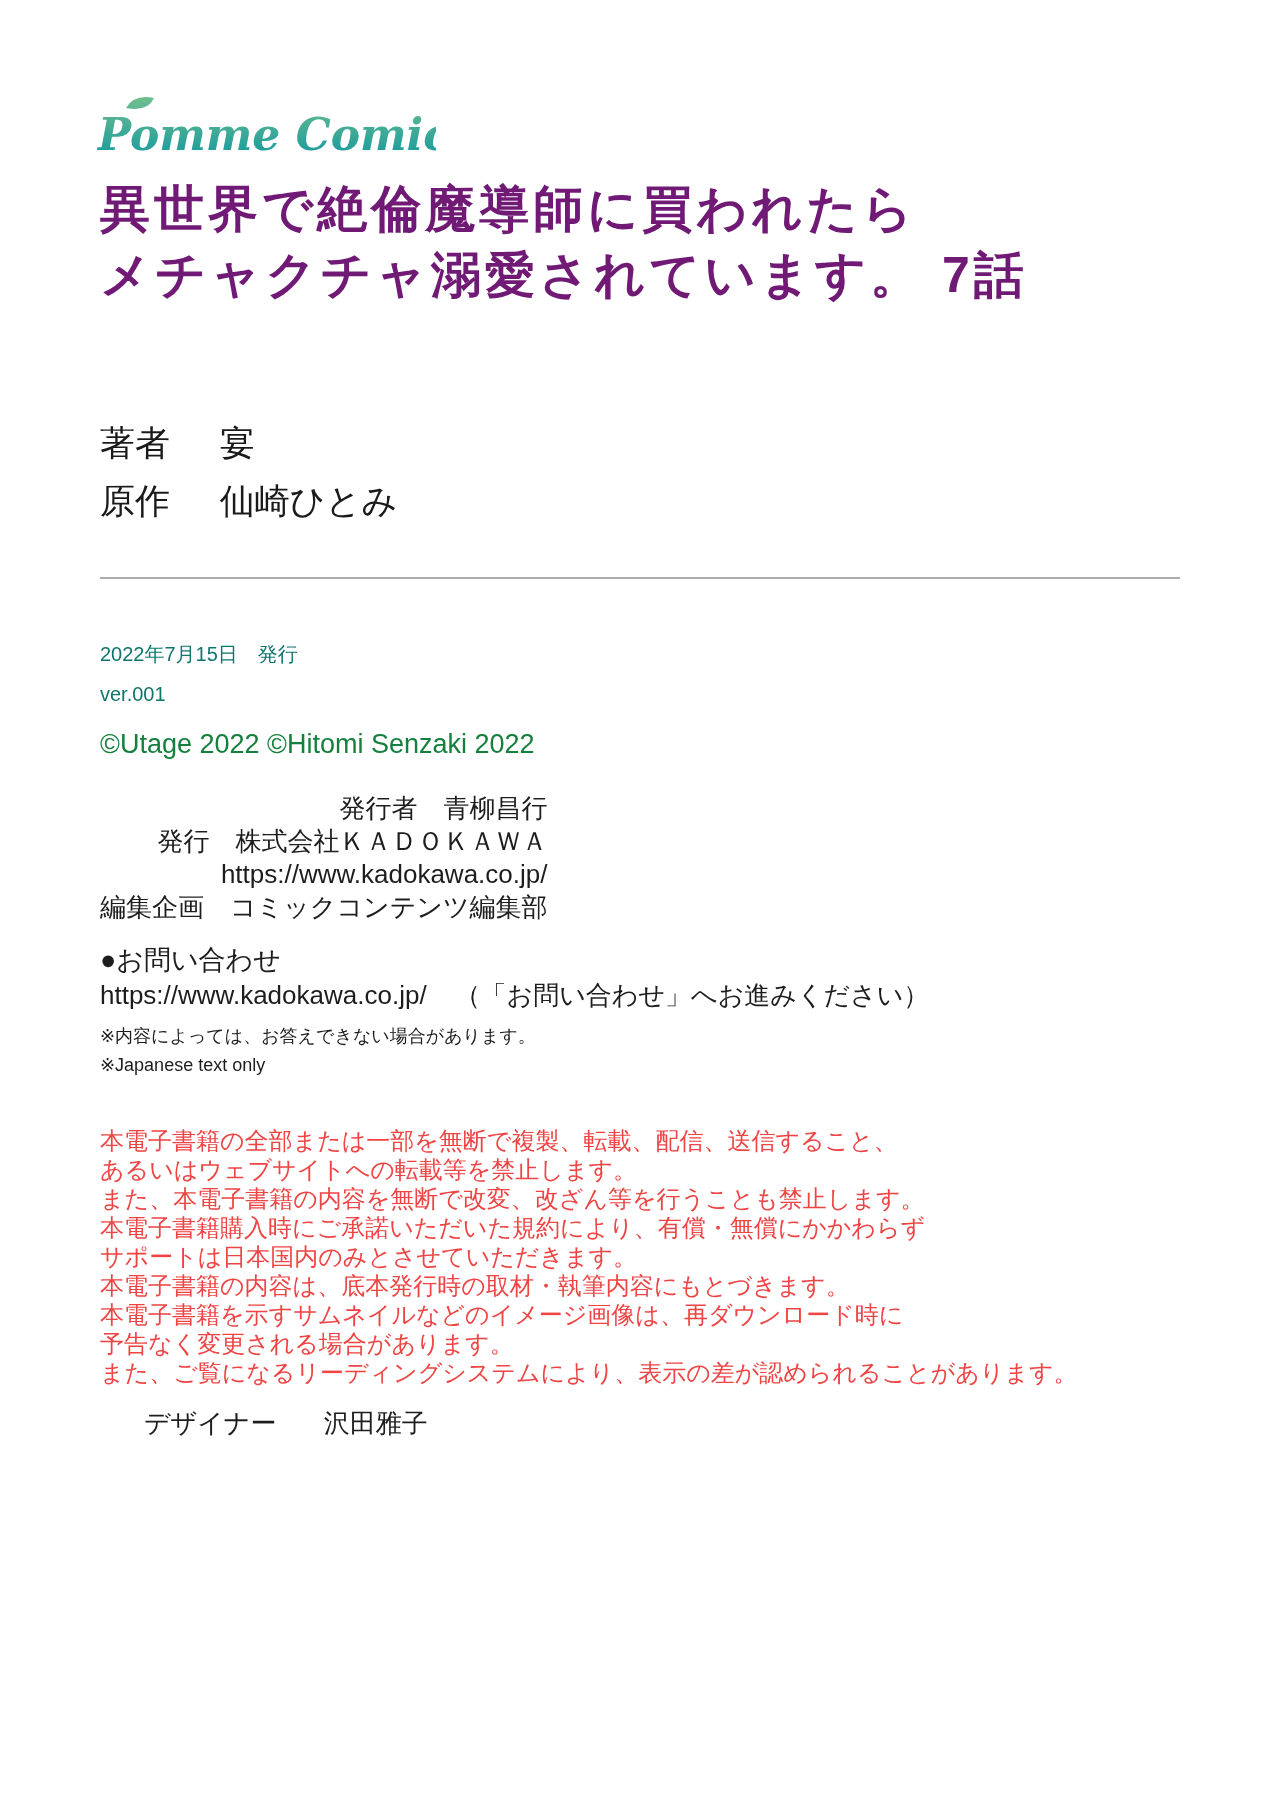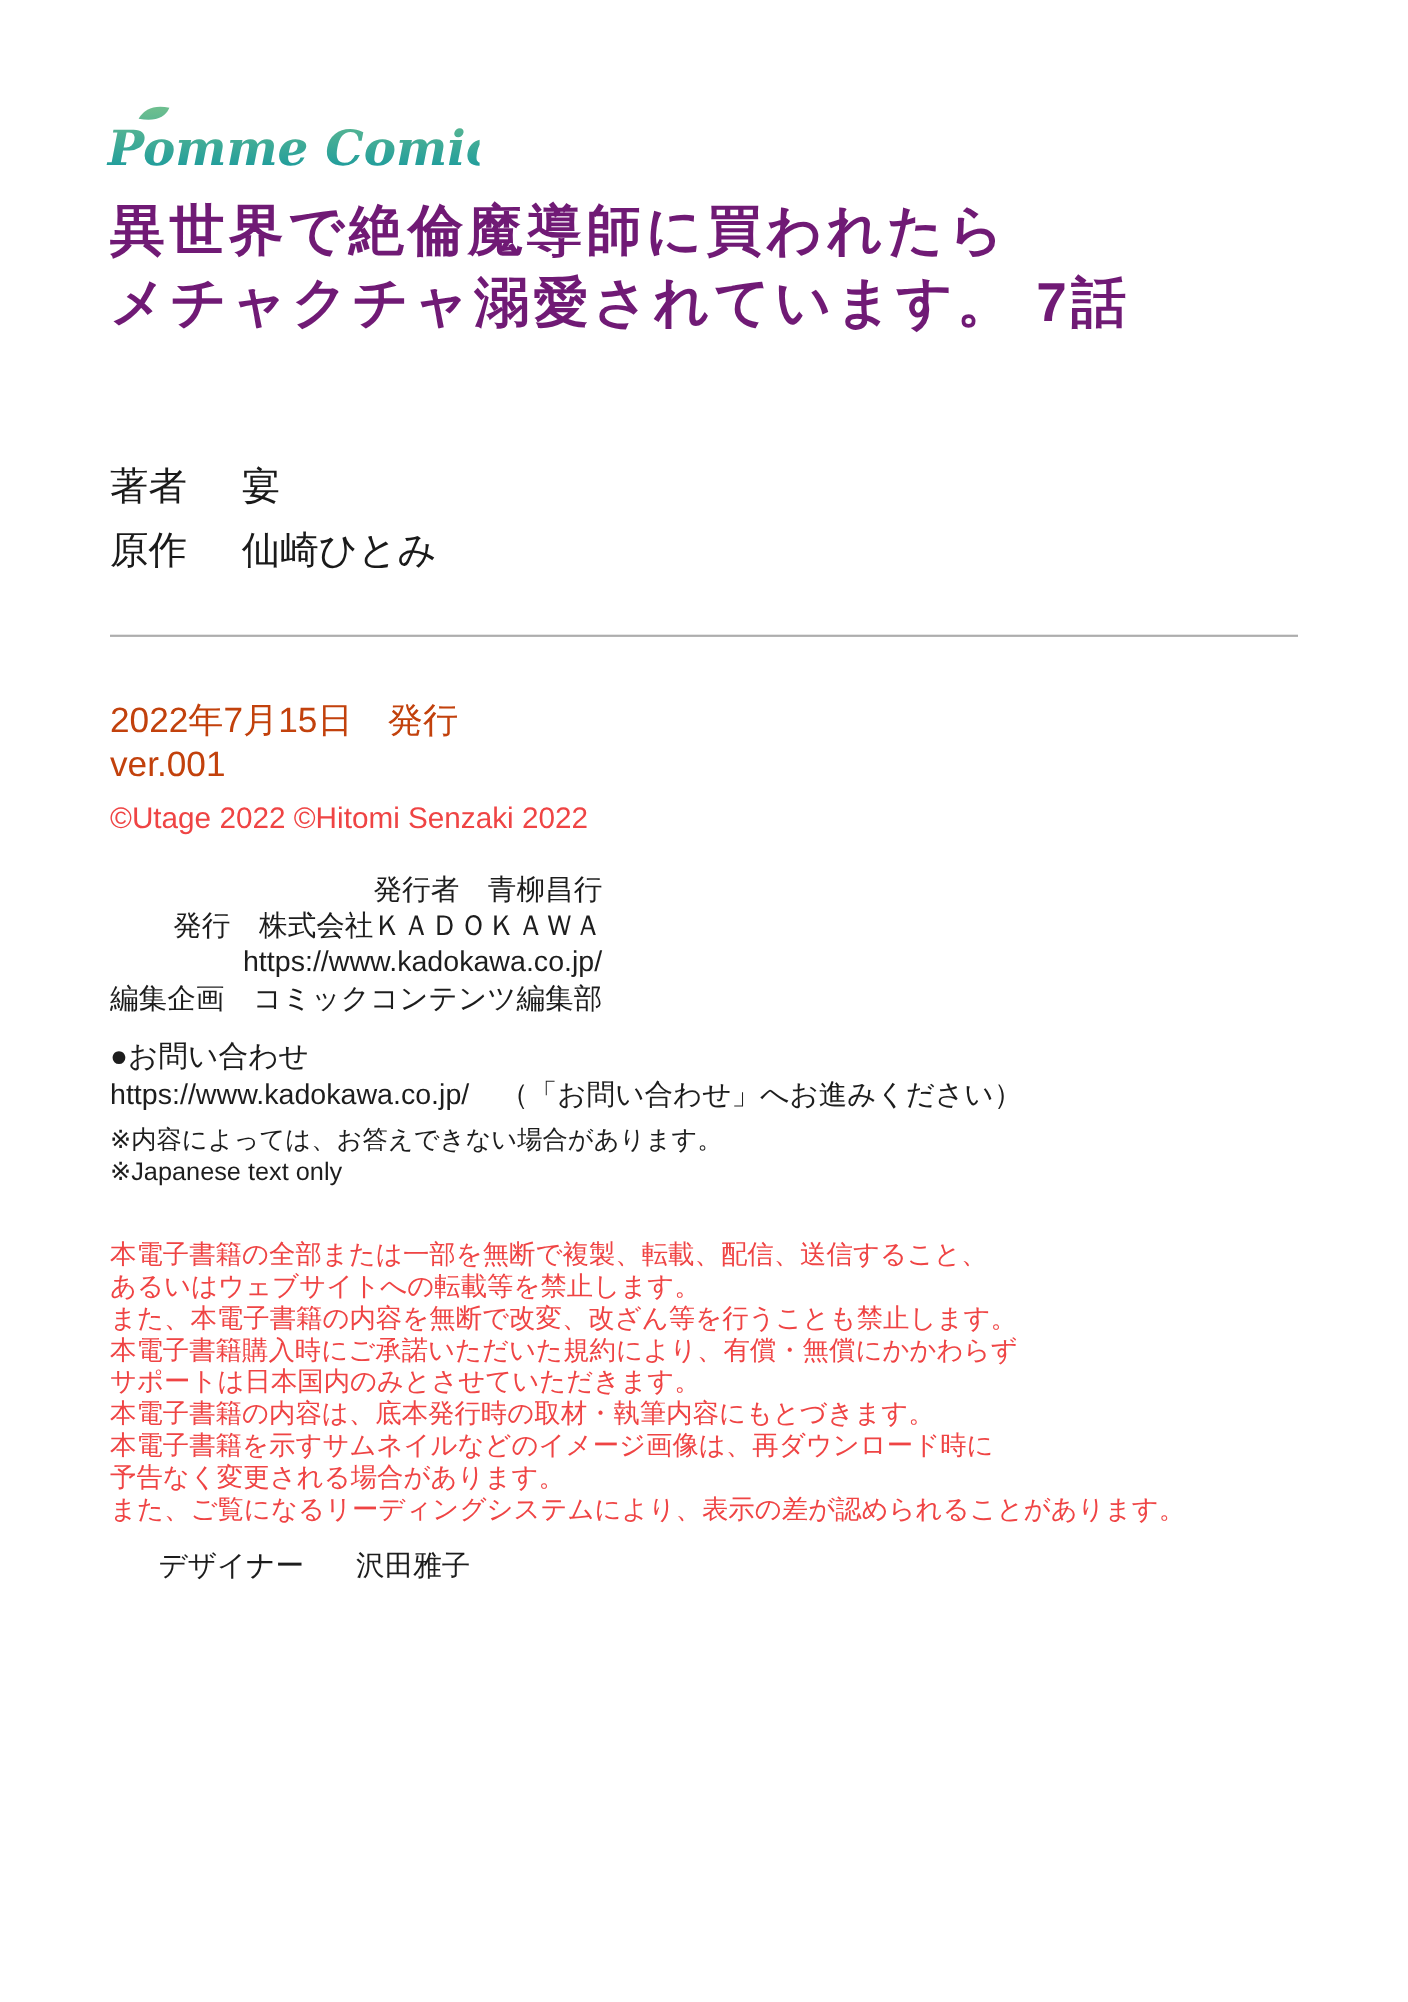--- a/index.html
+++ b/index.html
@@ -41,34 +41,34 @@
   .divider {
     top: 577px;
     width: 1080px;
     height: 0;
     border: none;
     border-top: 2px solid #adadad;
     margin: 0;
   }
 
   
-  .pubdate { top: 634px; font-size: 32px; line-height: 40px; color: #c2410c; }
+  .pubdate { top: 634px; font-size: 20px; line-height: 40px; color: #0f766e; }
 
   
-  .copyright { top: 729px; font-size: 27px; color: #ef4444; }
+  .copyright { top: 729px; font-size: 27px; color: #15803d; }
 
   
   .publisher { top: 792px; font-size: 26px; line-height: 33px; color: #1d1d1d; text-align: right; }
 
   
   .contact { top: 942px; color: #1d1d1d; }
   .contact-heading { font-size: 27px; }
   .contact-url-line { font-size: 26px; margin-bottom: 9px; }
   .contact-url-note { margin-left: 28px; }
-  .contact-note { font-size: 23px; line-height: 29px; }
+  .contact-note { font-size: 18px; line-height: 29px; }
 
   
   .legal { top: 1126px; font-size: 24px; line-height: 29px; color: #ef4444; }
 
   
   .designer { top: 1406px; font-size: 26px; color: #1d1d1d; margin-left: 44px; }
   .designer .name { margin-left: 40px; }
 </style>
 </head>
 <body>

